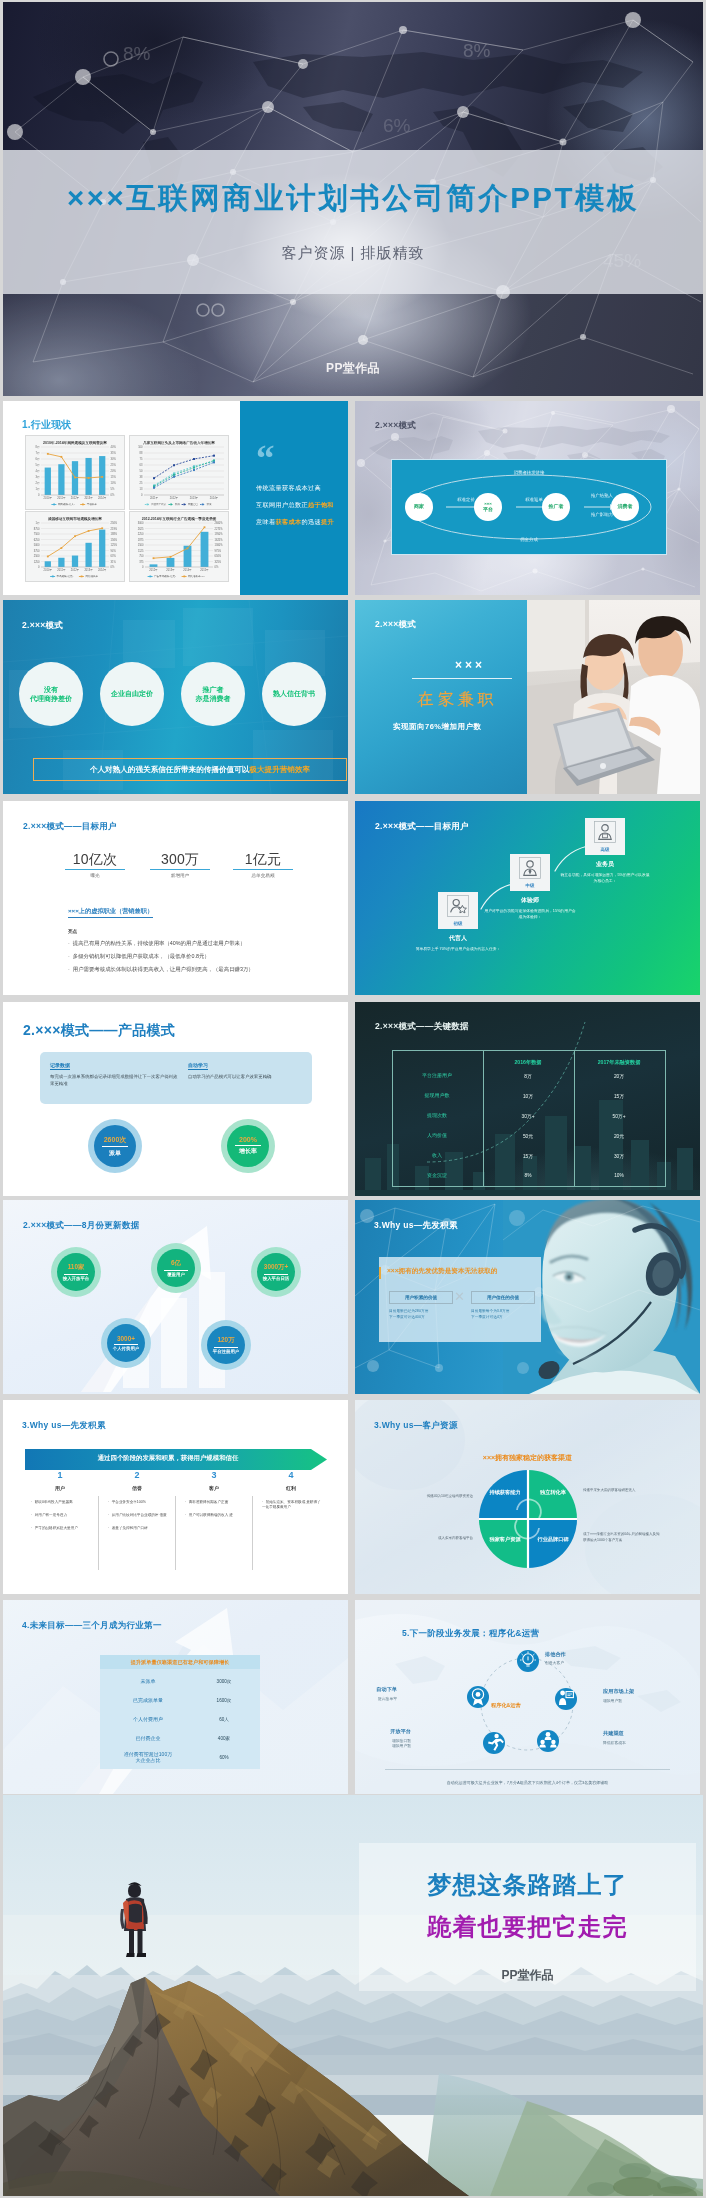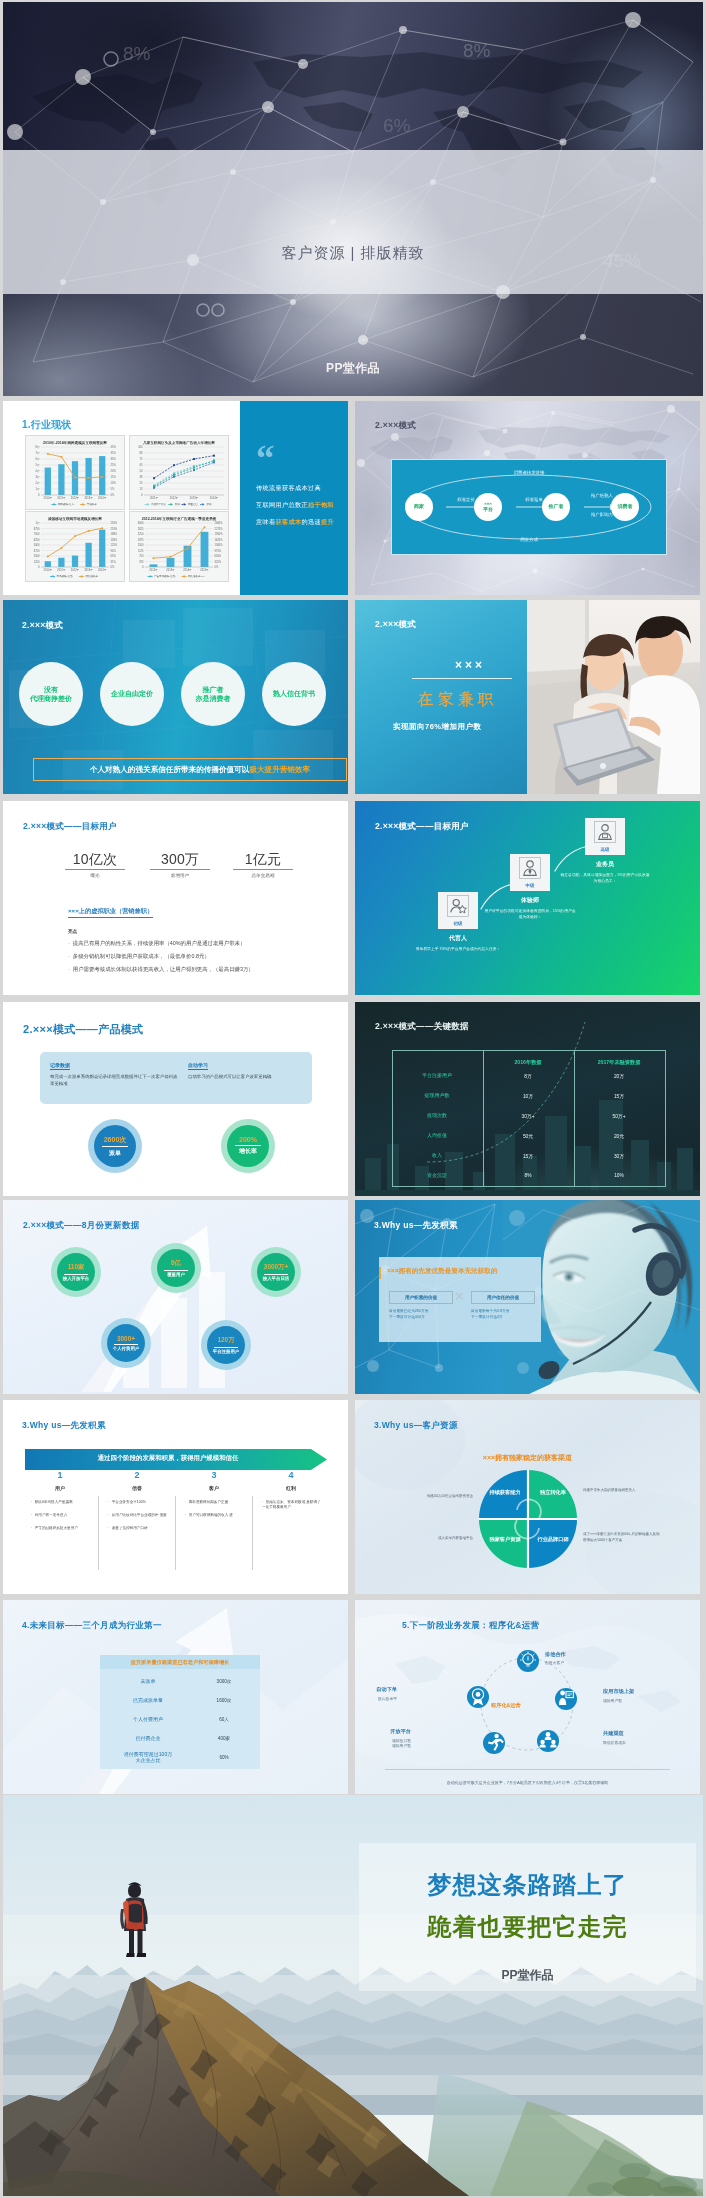--- a/index.html
+++ b/index.html
@@ -101,21 +101,21 @@
   
   #s6{left:355px;top:801px;background:linear-gradient(122deg,#1878c4 0%,#1a88c0 20%,#13a1ad 44%,#10b494 62%,#12c47c 82%,#19d46a 100%);}
   .s6-title{position:absolute;left:20px;top:20px;font-size:8.5px;font-weight:700;color:#fff;letter-spacing:.3px;}
   .s6card{position:absolute;width:40px;height:37px;background:#f2f4f5;display:flex;align-items:flex-start;justify-content:center;padding-top:3px;box-sizing:border-box;}
   .s6lv{position:absolute;left:0;right:0;bottom:3px;text-align:center;font-size:4.4px;font-weight:700;color:#2a7fbf;}
   .s6name{position:absolute;text-align:center;font-size:6px;font-weight:700;color:#fff;width:80px;}
   .s6desc{position:absolute;text-align:center;font-size:3.8px;color:#eafaf4;width:92px;line-height:1.6;}
 
   
   #s7{left:3px;top:1002px;}
-  .s7-title{position:absolute;left:20px;top:20px;font-size:11px;font-weight:700;color:#1f7fc0;letter-spacing:.3px;}
+  .s7-title{position:absolute;left:20px;top:20px;font-size:14px;font-weight:700;color:#1f7fc0;letter-spacing:.3px;}
   .s7box{position:absolute;left:37px;top:50px;width:272px;height:52px;background:#c8e2ef;border-radius:5px;}
   .s7h{position:absolute;font-size:5px;font-weight:700;color:#1a79b8;border-bottom:.7px solid #1a79b8;padding-bottom:1px;}
   .s7p{position:absolute;font-size:4.4px;color:#3d4a52;line-height:1.5;}
   .s7c{position:absolute;width:54px;height:54px;border-radius:50%;display:flex;flex-direction:column;
        align-items:center;justify-content:center;}
   .s7ci{width:42px;height:42px;border-radius:50%;display:flex;flex-direction:column;align-items:center;justify-content:center;}
   .s7n{font-size:7px;font-weight:700;color:#e9a93d;}
   .s7r{width:26px;height:1px;background:#fff;margin:1.5px 0;}
   .s7l{font-size:6px;font-weight:700;color:#fff;}
 
@@ -174,33 +174,33 @@
   #s13{left:3px;top:1600px;background:linear-gradient(150deg,#eff5fa 0%,#e7eff8 45%,#e4eef7 100%);}
   .s13-title{position:absolute;left:19px;top:20px;font-size:8.5px;font-weight:700;color:#1f7fc0;letter-spacing:.3px;}
   .s13hd{position:absolute;left:97px;top:55px;width:160px;height:14px;background:#bee0f0;
          display:flex;align-items:center;justify-content:center;font-size:5.2px;font-weight:700;color:#e98c1f;}
   .s13tb{position:absolute;left:97px;top:69px;width:160px;height:100px;background:#d2e8f4;}
   .s13rl{position:absolute;font-size:5px;color:#1f73ab;text-align:center;width:96px;}
   .s13rv{position:absolute;font-size:4.6px;color:#2a4a5c;text-align:center;width:56px;}
 
   
   #s14{left:355px;top:1600px;background:linear-gradient(150deg,#f3f7fb 0%,#e9f1f8 50%,#e6eff7 100%);}
-  .s14-title{position:absolute;left:19px;top:20px;font-size:8.5px;font-weight:700;color:#1f7fc0;letter-spacing:.3px;padding-left:28px;}
+  .s14-title{position:absolute;left:19px;top:28px;font-size:8.5px;font-weight:700;color:#1f7fc0;letter-spacing:.3px;padding-left:28px;}
   .s14n{position:absolute;width:22px;height:22px;border-radius:50%;background:#1386c4;
         display:flex;align-items:center;justify-content:center;}
   .s14t{position:absolute;font-size:5.2px;font-weight:700;color:#2d78ab;white-space:nowrap;}
   .s14s{position:absolute;font-size:3.8px;color:#5a7686;white-space:nowrap;}
   .s14c{position:absolute;font-size:5.2px;font-weight:700;color:#e98c1f;}
   .s14f{position:absolute;left:0;right:0;bottom:9px;text-align:center;font-size:4px;color:#4f6b7c;}
   .s14rule{position:absolute;left:30px;right:30px;bottom:24px;height:.7px;background:#bcccd6;}
 
   
   #sF{left:3px;top:1795px;width:700px;height:401px;}
   .f-t1{position:absolute;left:356px;width:337px;top:74px;text-align:center;font-size:24px;font-weight:700;color:#1b7fbe;letter-spacing:1px;}
-  .f-t2{position:absolute;left:356px;width:337px;top:116px;text-align:center;font-size:24px;font-weight:700;color:#4d7c0f;letter-spacing:1px;}
+  .f-t2{position:absolute;left:356px;width:337px;top:116px;text-align:center;font-size:24px;font-weight:700;color:#a21caf;letter-spacing:1px;}
   .f-foot{position:absolute;left:356px;width:337px;top:172px;text-align:center;font-size:12px;font-weight:700;color:#51585f;}
 
   .chartbox{position:absolute;background:#f4f5f5;border:1px solid #d9dada;}
 </style>
 </head>
 <body>
 
 <div class="page">
 
   <div class="slide" id="s0">
@@ -255,20 +255,21 @@
           <circle cx="200" cy="308" r="6"></circle>
         <circle cx="215" cy="308" r="6"></circle>
       </g>
       <text x="120" y="58" font-family="Liberation Sans,sans-serif" font-size="19" fill="#ffffff" fill-opacity=".22">8%</text>
       <text x="460" y="55" font-family="Liberation Sans,sans-serif" font-size="19" fill="#ffffff" fill-opacity=".22">8%</text>
       <text x="380" y="130" font-family="Liberation Sans,sans-serif" font-size="19" fill="#ffffff" fill-opacity=".16">6%</text>
       <text x="600" y="265" font-family="Liberation Sans,sans-serif" font-size="19" fill="#ffffff" fill-opacity=".18">45%</text>
     </svg>
     <div class="ts-band"></div>
     <div class="ts-band2"></div>
+    <div class="ts-title">×××互联网商业计划书公司简介PPT模板</div>
     <div class="ts-sub">客户资源 | 排版精致</div>
     <div class="ts-foot">PP堂作品</div>
   </div>
 
   <div class="slide sl" id="s1">
     <div class="s1-title">1.行业现状</div>
     <div class="chartbox" id="c1" style="left:22px;top:34px;width:98px;height:73px;">
         <svg width="98" height="73" viewBox="0 0 98 73" style="position: absolute; left: 0px; top: 0px;">
           <text x="49" y="7.5" text-anchor="middle" font-size="3.6" fill="#3a3a3a" font-weight="700" font-family="Liberation Sans,sans-serif">2010年-2014年网民规模及互联网普及率</text>
           <line x1="15" y1="11" x2="83" y2="11" stroke="#d3d3d3" stroke-width="0.35"></line>

